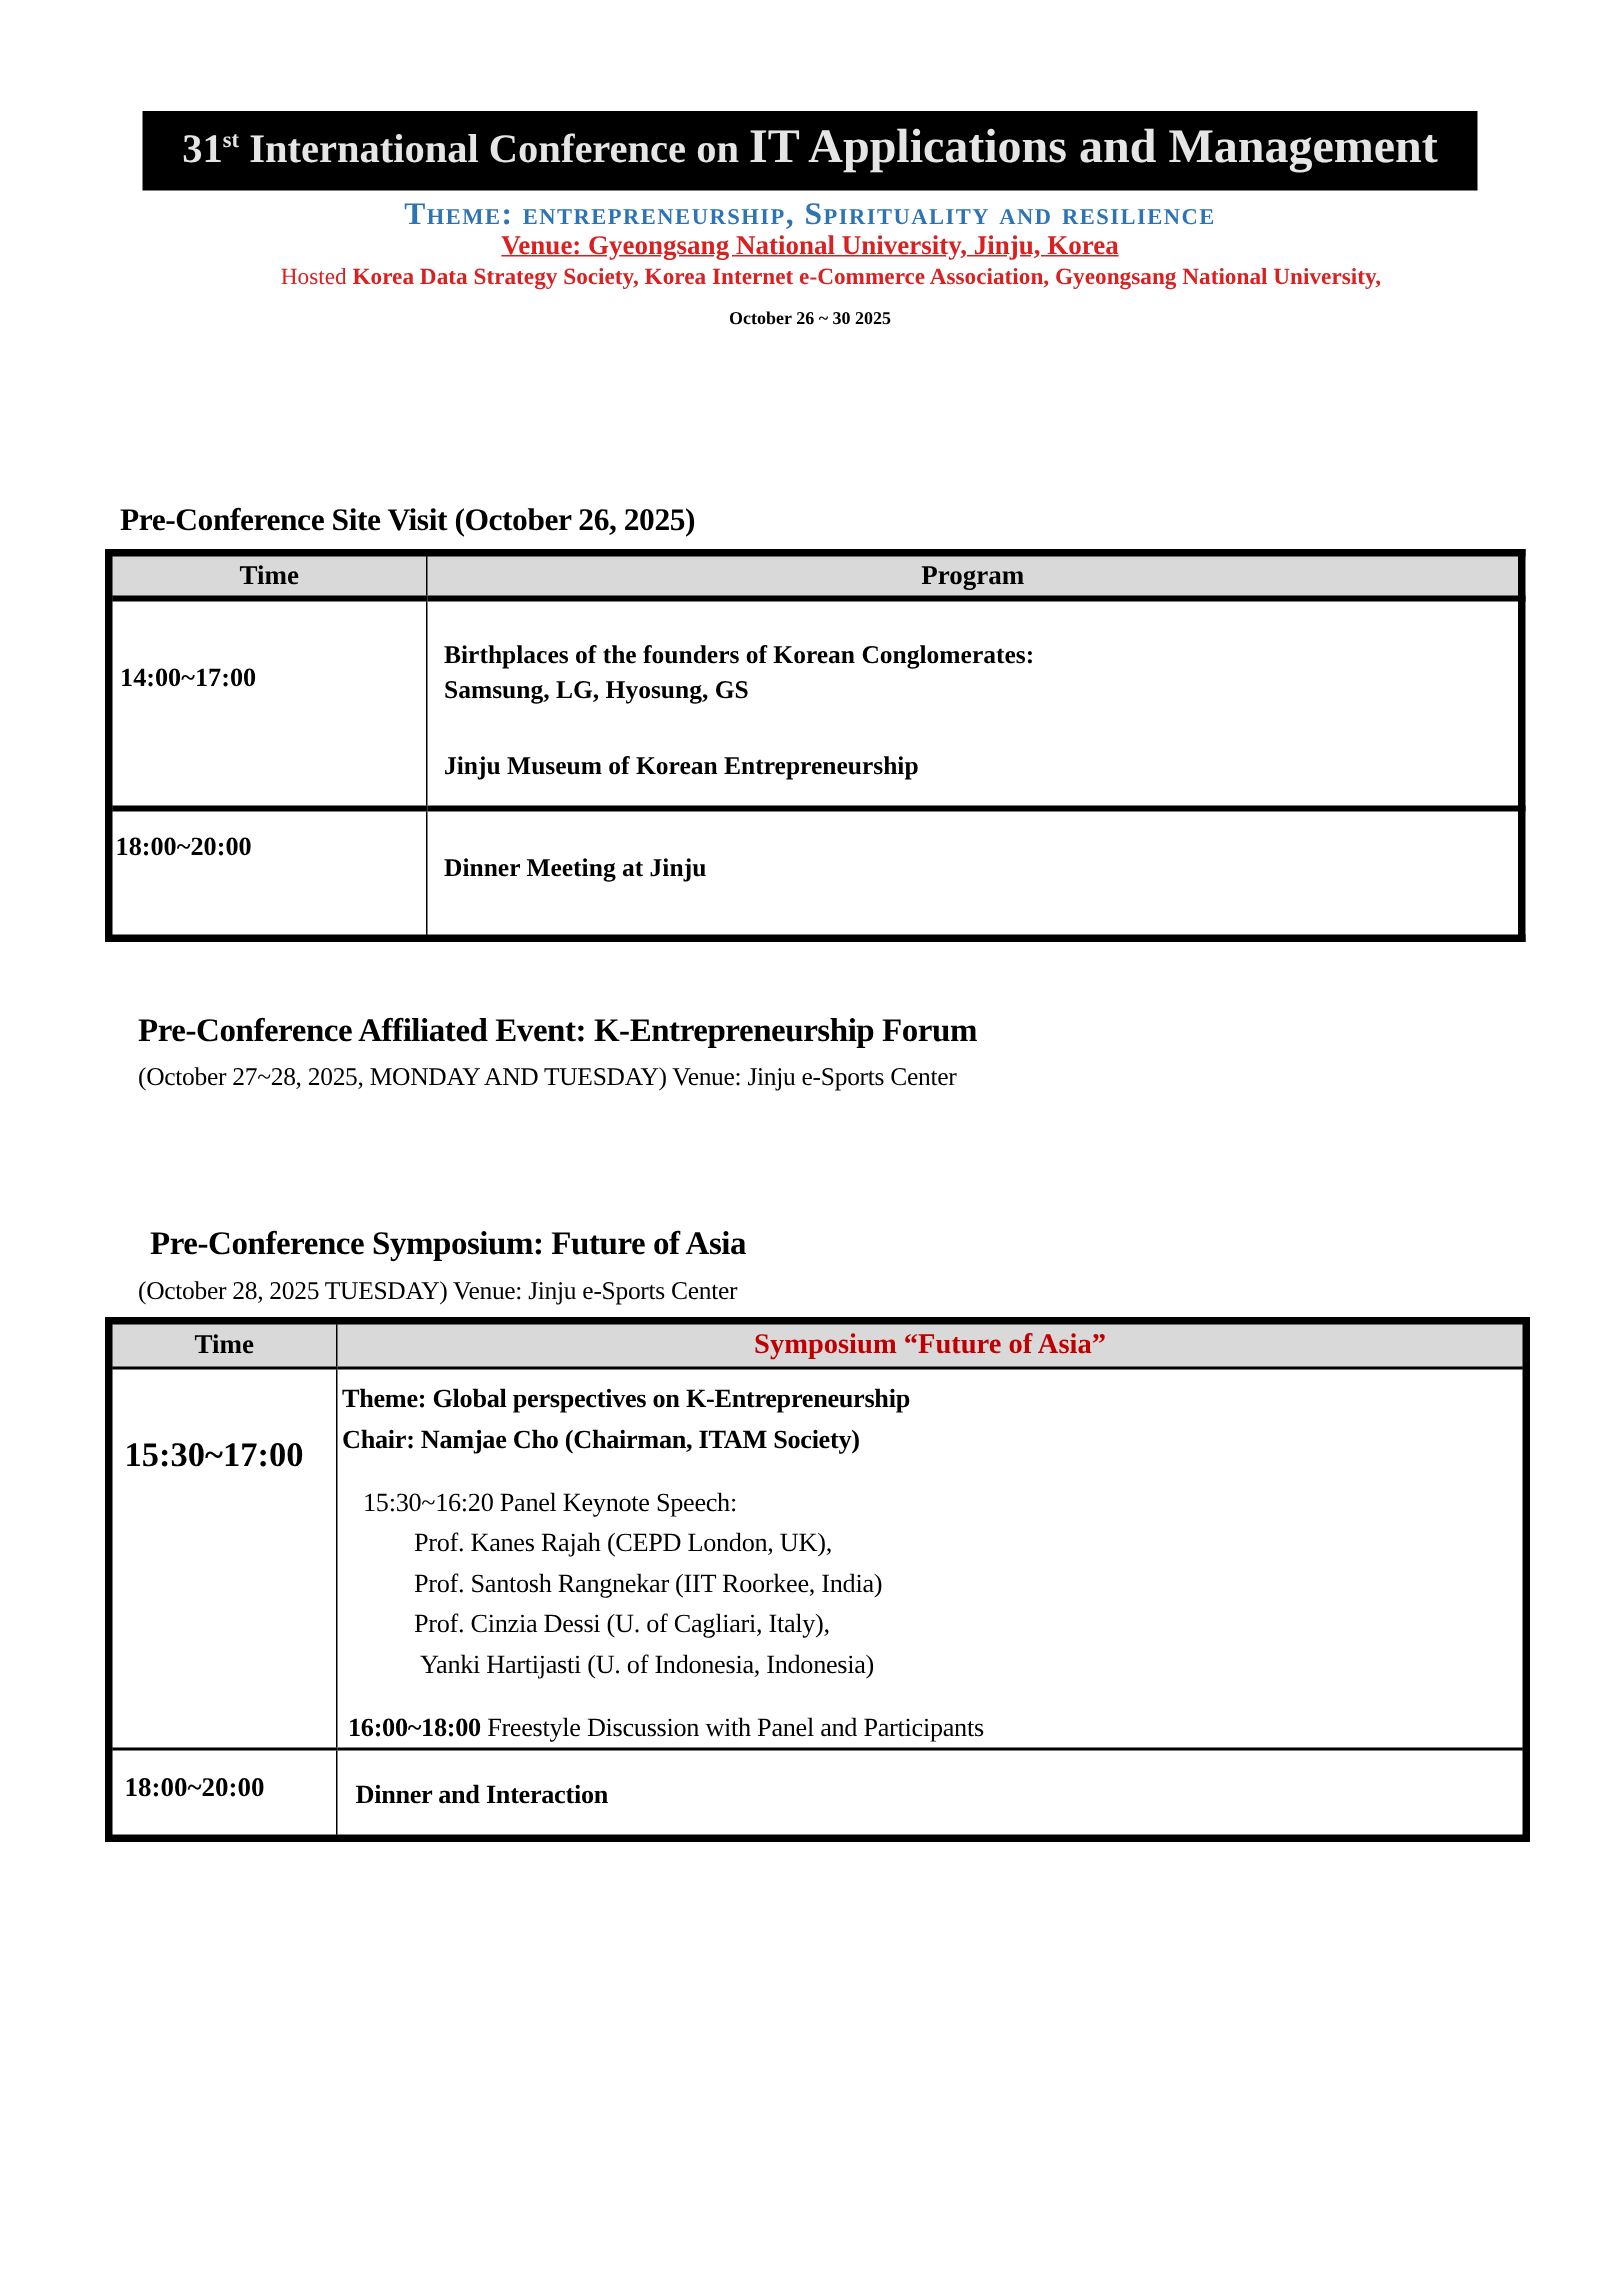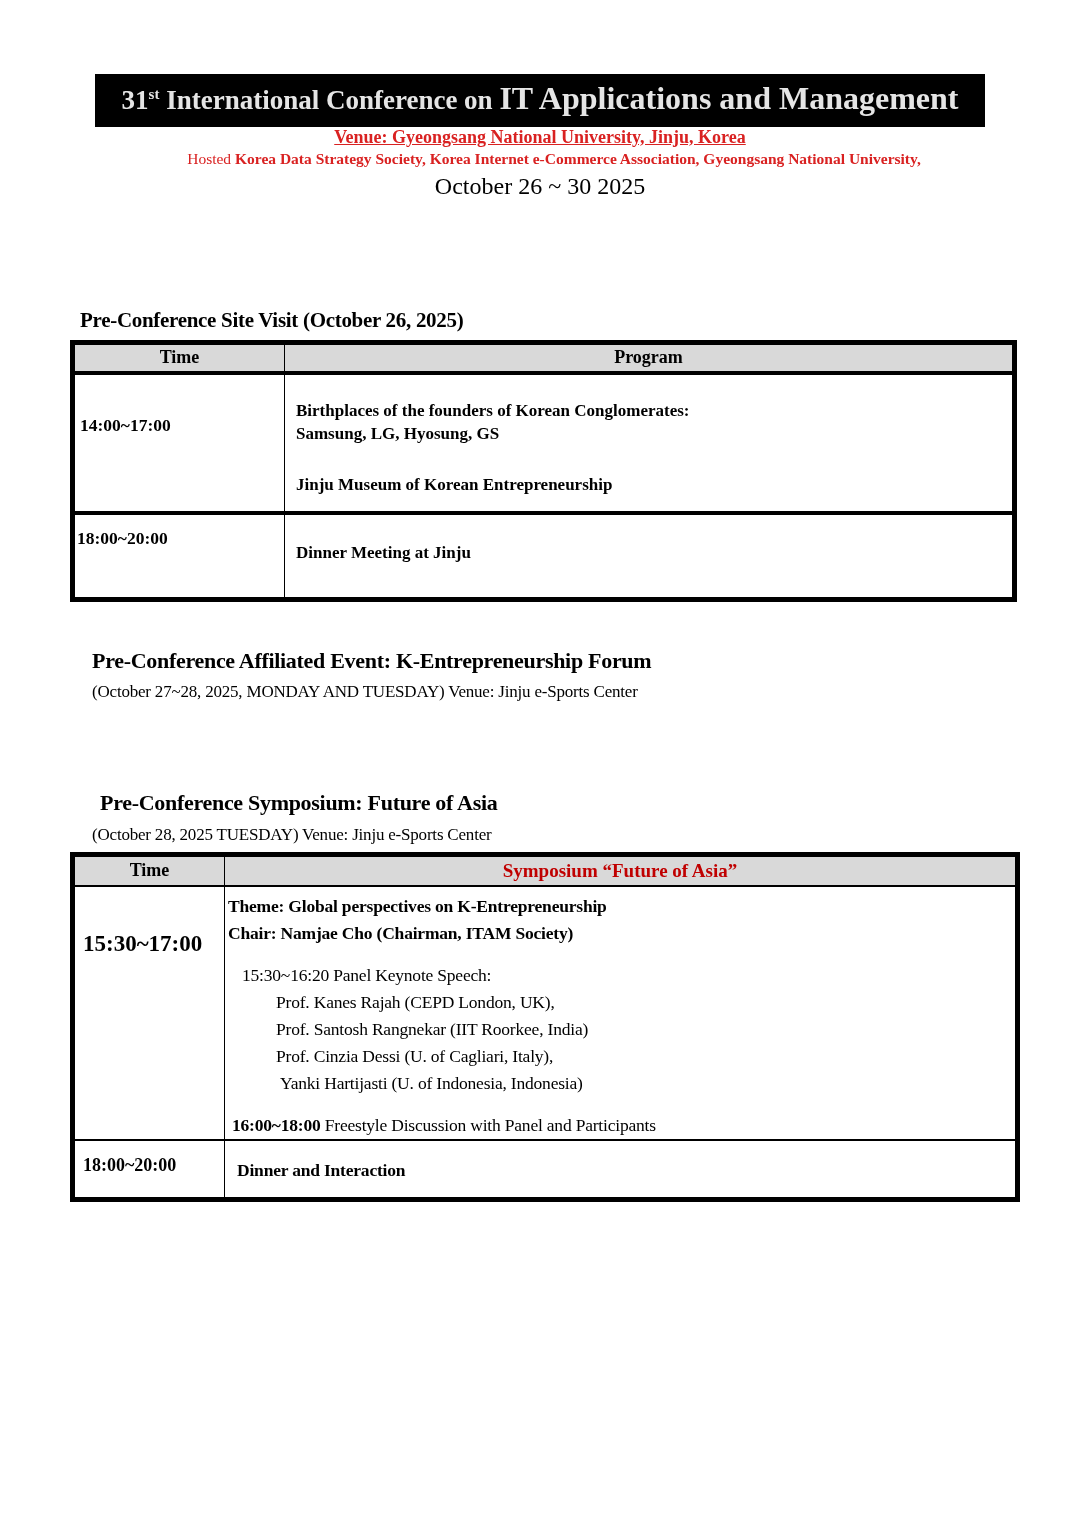--- a/index.html
+++ b/index.html
@@ -39,21 +39,21 @@
     text-decoration:underline;
   }
   .hosted-lines{
     margin-top:3px;text-align:center;
     color:var(--red,#D92121);
     font-size:15.5px;font-weight:bold;line-height:18.5px;padding-left:28px;
   }
   .hosted-prefix{font-weight:normal;}
   .date-line{
     margin-top:7px;text-align:center;
-    font-weight:normal;font-size:24px;line-height:20px;
+    font-weight:bold;font-size:12px;line-height:20px;
   }
   
   .section-heading-1{
     margin:112px 0 7px 80px;
     font-size:21px;font-weight:bold;letter-spacing:-0.3px;
   }
   .section-heading-2{
     margin:46px 0 8px 92px;
     font-size:22px;font-weight:bold;letter-spacing:-0.3px;
   }
@@ -105,20 +105,21 @@
 </style>
 </head>
 <body>
 
 <div>
 
   <div class="title-bar">
     <span class="title-part1"><span>31</span><sup>st</sup><span> International Conference on </span></span><span class="title-part2">IT Applications and Management</span>
   </div>
 
+  <div class="theme-line">Theme: entrepreneurship, Spirituality and resilience</div>
 
   <div class="venue-line">Venue: Gyeongsang National University, Jinju, Korea</div>
 
   <div class="hosted-lines">
     <span class="hosted-prefix">Hosted </span><span>Korea Data Strategy Society, Korea Internet e-Commerce Association, Gyeongsang National University,</span><br>
   </div>
 
   <div class="date-line">October 26 ~ 30 2025</div>
 
   <div class="section-heading-1">Pre-Conference Site Visit (October 26, 2025)</div>

